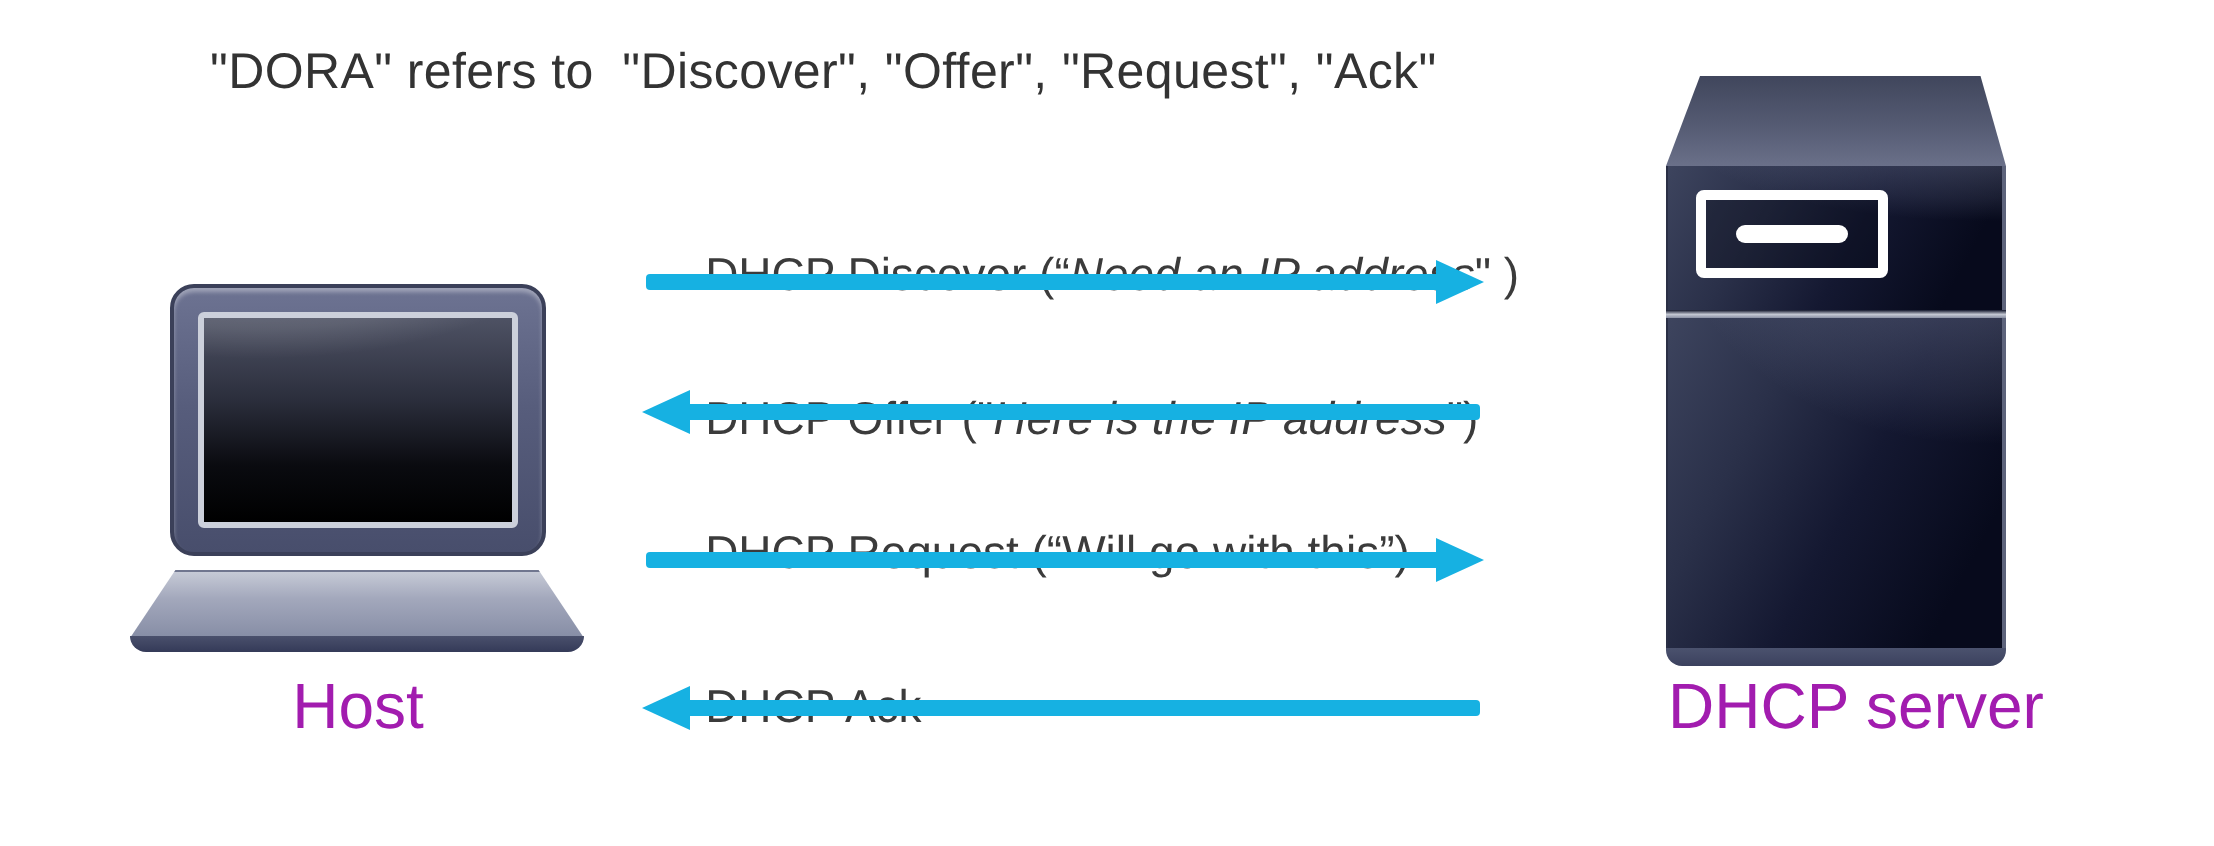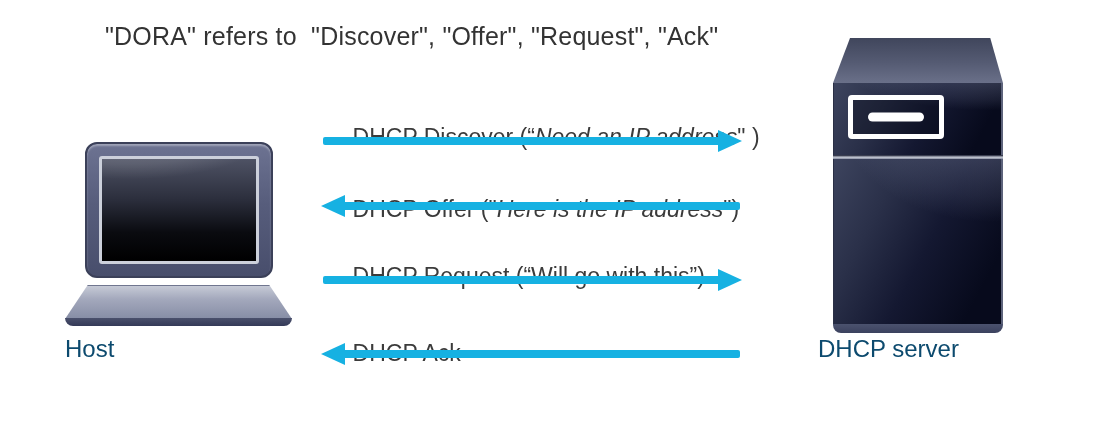--- a/index.html
+++ b/index.html
@@ -48,23 +48,23 @@
     background: linear-gradient(to bottom, #c6cad6 0%, #a3a8bc 40%, #868da5 100%);
     border-top: 1px solid #70768f;
   }
   .kb-edge {
     position: absolute; left: 0; top: 176px; width: 227px; height: 8px;
     background: linear-gradient(to bottom, #4a506c, #343a58);
     border-radius: 0 0 8px 8px;
   }
   .figure-label {
     position: absolute;
-    font-size: 24px;
-    color: #0c4a6e;
-    text-align: left;
+    font-size: 32px;
+    color: #a21caf;
+    text-align: center;
   }
   .host-label { left: 0; top: 193px; width: 228px; }
 
   
   .server { position: absolute; left: 833px; top: 38px; width: 170px; height: 219px; }
   .srv-top {
     position: absolute; left: 0; top: 0; width: 170px; height: 45px;
     clip-path: polygon(10% 0, 92.5% 0, 100% 100%, 0% 100%);
     background: linear-gradient(to bottom, #40465c 0%, #555b73 55%, #6a7089 100%);
   }

